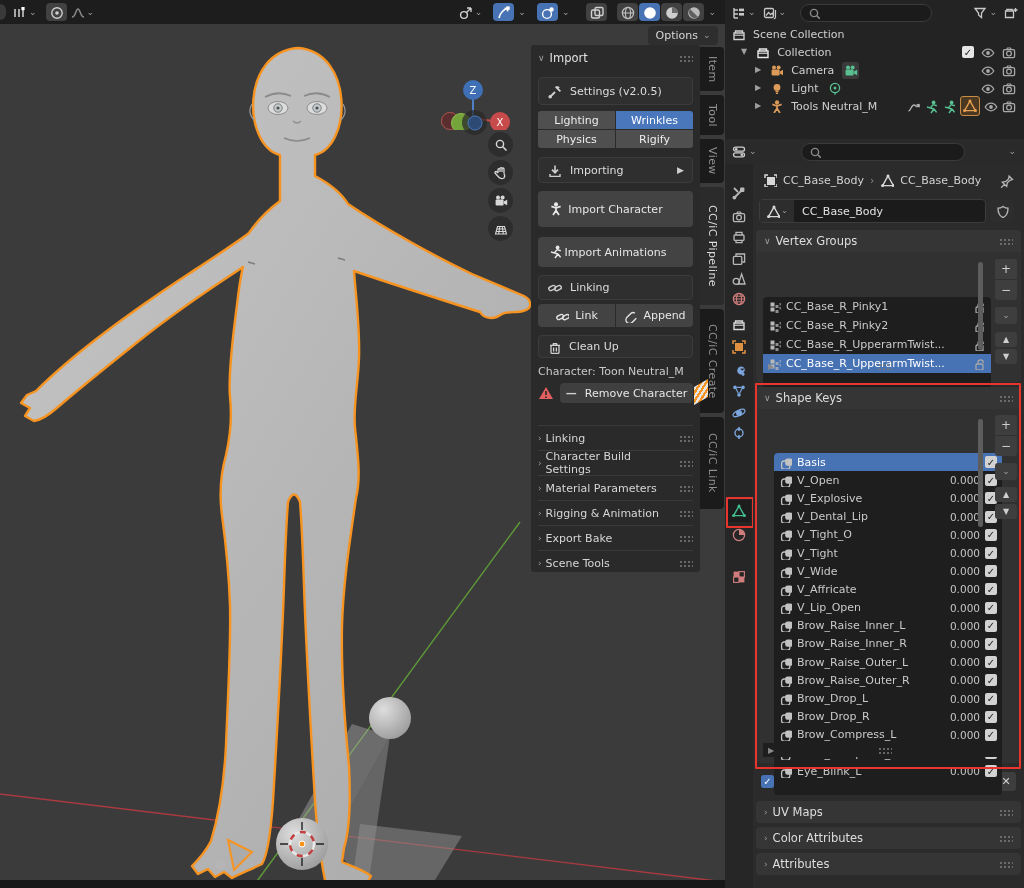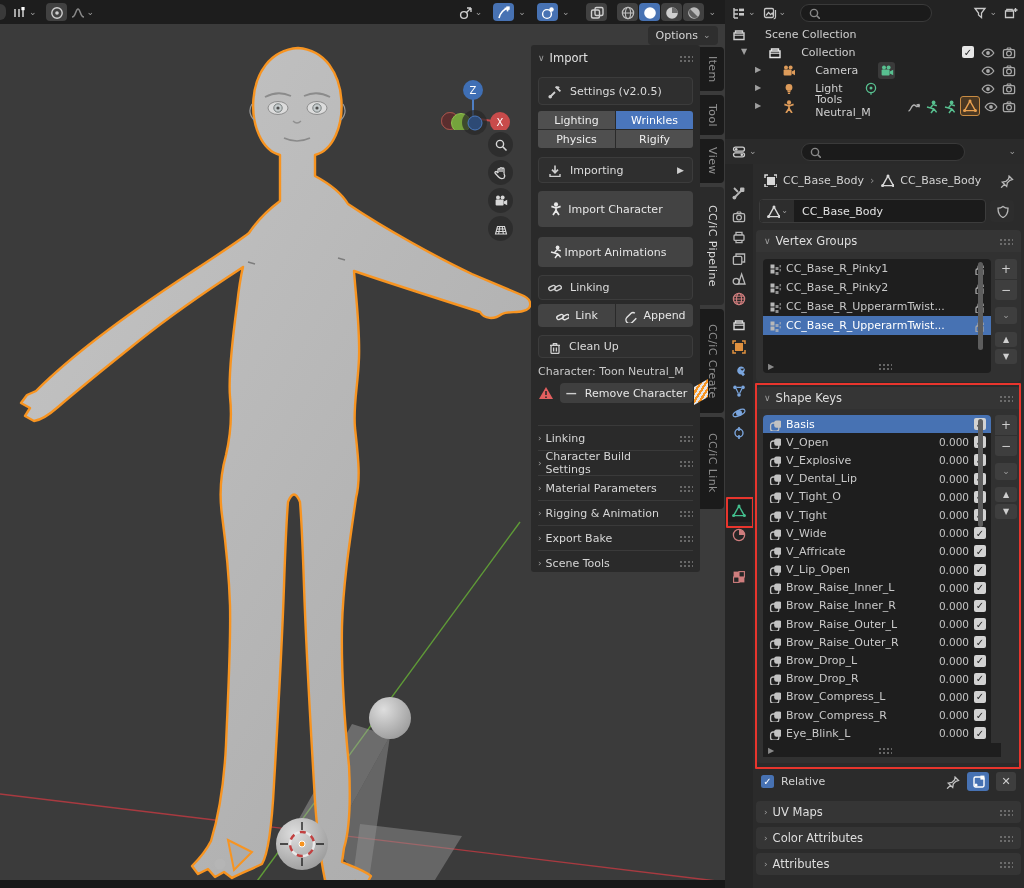--- a/index.html
+++ b/index.html
@@ -34,35 +34,35 @@
   .tgl.on{background:#4a76bc;color:#fff;}
   .npsec{border-top:1px solid #3a3a3a;display:flex;align-items:center;color:#d6d6d6;font-size:11px;gap:4px;}
   
   .vtab{position:absolute;left:0;width:24px;background:#1b1b1b;border-radius:0 4px 4px 0;
      display:flex;align-items:center;justify-content:center;color:#8f8f8f;font-size:11px;
      writing-mode:vertical-rl;text-orientation:mixed;letter-spacing:.4px;}
   .vtab.active{background:#2b2b2b;color:#dcdcdc;}
   
   #right-col{left:725px;top:0;width:299px;height:888px;background:#2b2b2b;}
   #outliner{left:0;top:0;width:299px;height:139px;background:#232323;border-bottom:2px solid #161616;}
-  .o-row{display:flex;align-items:center;height:18px;gap:20px;padding-left:6px;color:#cfcfcf;}
+  .o-row{display:flex;align-items:center;height:18px;gap:8px;padding-left:6px;color:#cfcfcf;}
   .o-right{margin-left:auto;display:flex;align-items:center;gap:6px;padding-right:8px;}
   .searchbox{background:#1b1b1b;border:1px solid #3a3a3a;border-radius:9px;height:16px;
      display:flex;align-items:center;padding:0 6px;gap:4px;color:#888;}
   
   #props-header{left:0;top:139px;width:299px;height:25px;background:#2a2a2a;display:flex;align-items:center;}
   #props-tabs{left:0;top:164px;width:28px;height:724px;background:#262626;}
   .ptab{position:absolute;left:2px;width:24px;height:22px;display:flex;align-items:center;justify-content:center;border-radius:3px 0 0 3px;}
   .ptab.active{background:#1d1d1d;}
   #props-main{left:28px;top:164px;width:271px;height:724px;background:#2b2b2b;}
   .panelhead{background:#353535;border-radius:4px 4px 0 0;display:flex;align-items:center;gap:5px;
      padding:0 8px;color:#dedede;font-size:11.5px;height:22px;}
   .panelhead.closed{border-radius:4px;}
   .panelbody{background:#313131;border-radius:0 0 4px 4px;}
-  .listbox{position:absolute;background:#1e1e1e;border-radius:4px;overflow:hidden;}
+  .listbox{position:absolute;background:#1e1e1e;border-radius:4px;overflow:hidden;margin-top:38px;}
   .lrow{display:flex;align-items:center;gap:5px;padding:0 5px;color:#c9c9c9;}
   .lrow.sel{background:#4772b3;color:#fff;}
   .lname{flex:1;white-space:nowrap;overflow:hidden;}
   .lval{width:38px;text-align:right;color:#c4c4c4;font-size:10.5px;}
   .lrow.sel .lval{color:#eee;}
   .chkl{width:12px;height:12px;border-radius:2px;background:#d2d2d2;color:#222;font-size:10px;
       display:flex;align-items:center;justify-content:center;font-weight:bold;flex:none;}
   .chkb{width:13px;height:13px;border-radius:2.5px;background:#4772b3;color:#fff;font-size:10px;
       display:flex;align-items:center;justify-content:center;font-weight:bold;flex:none;}
   .chk0{width:12px;height:12px;border-radius:2px;background:#545454;border:1px solid #696969;flex:none;}
@@ -934,21 +934,21 @@
         </div>
       </div>
 
       <div style="margin:5px 3px 0 3px;position:relative">
         <div class="panelhead">
           <span class="chev">∨</span>
           <span>Shape Keys</span>
           <div class="grip" style="margin-left:auto"></div>
         </div>
         <div class="panelbody" style="position:relative;height:354px">
-          <div class="listbox" style="left:7px;top:6px;width:228px;height:342px">
+          <div class="listbox" style="left:18px;top:6px;width:228px;height:342px">
 
               <div class="lrow sel" style="height:18.2px">
                 <svg class="ic" width="13" height="13" style="color:#c2c2c2">
                   <use href="#i-shpk"></use>
                 </svg>
                 <span class="lname">Basis</span>
                 <span class="lval"></span>
                 <div class="chkl">✓</div>
               </div>
 

